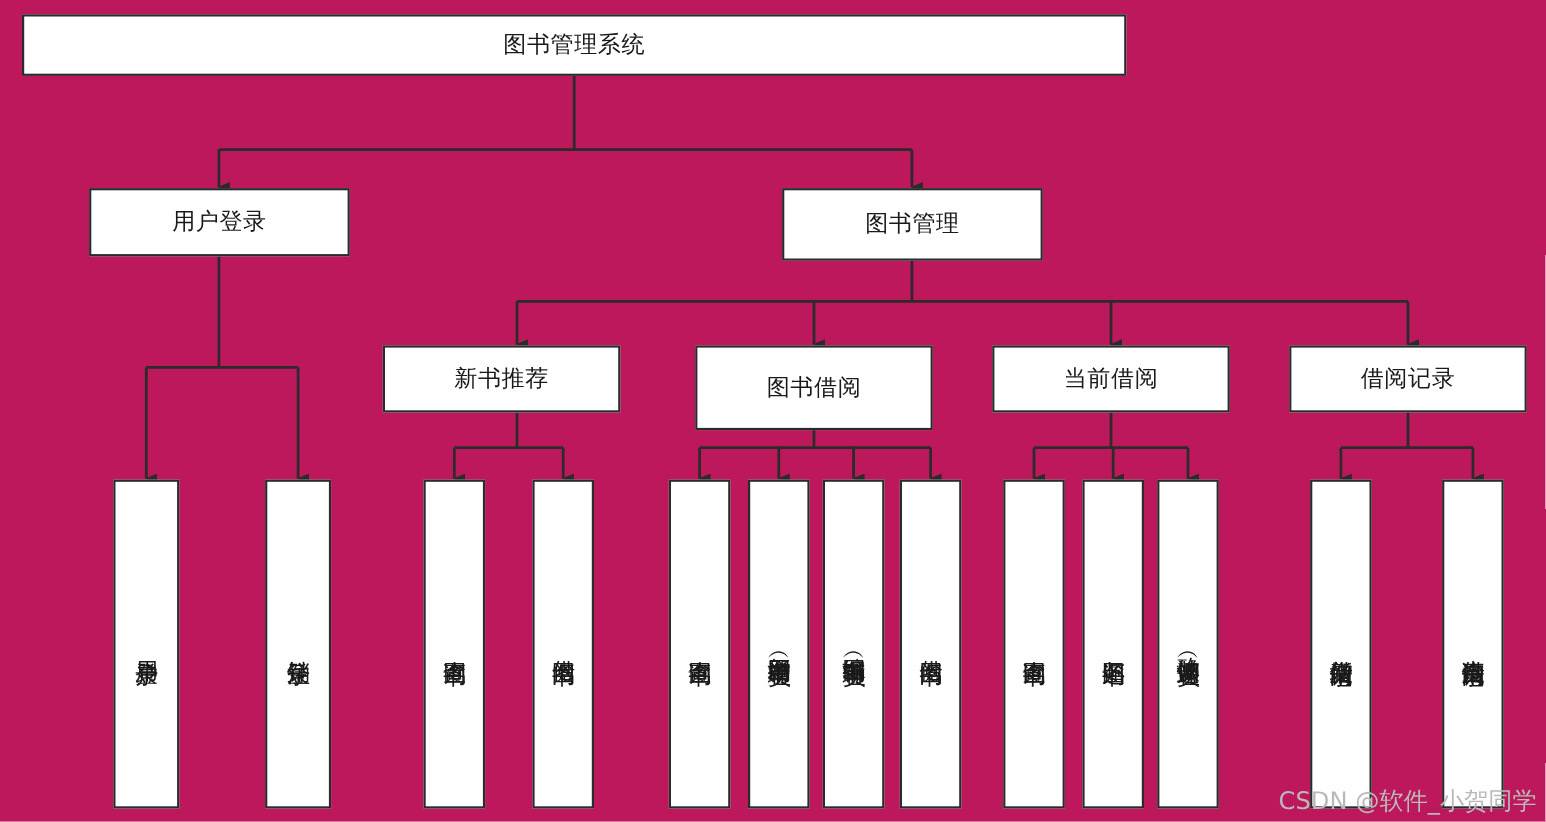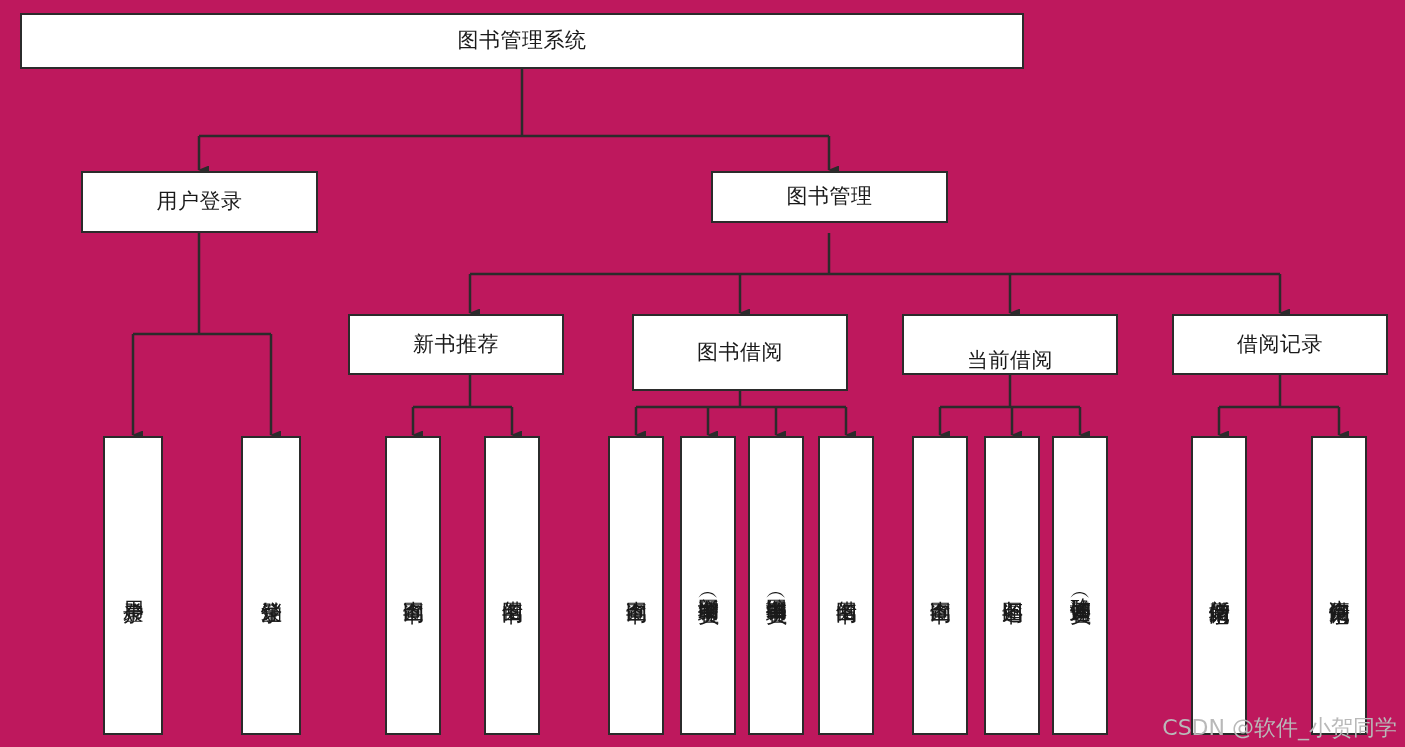--- a/index.html
+++ b/index.html
@@ -115,30 +115,30 @@
       </g>
   </svg>
 
   <div id="node-layer">
       <div class="node-box" style="left: 20px; top: 13px; width: 1004px; height: 56px;">
         <span class="node-label-h">图书管理系统</span>
       </div>
       <div class="node-box" style="left: 81px; top: 171px; width: 237px; height: 62px;">
         <span class="node-label-h">用户登录</span>
       </div>
-      <div class="node-box" style="left: 711px; top: 171px; width: 237px; height: 52px;">
+      <div class="node-box" style="left: 711px; top: 171px; width: 237px; height: 66px;">
         <span class="node-label-h">图书管理</span>
       </div>
       <div class="node-box" style="left: 348px; top: 314px; width: 216px; height: 61px;">
         <span class="node-label-h">新书推荐</span>
       </div>
       <div class="node-box" style="left: 632px; top: 314px; width: 216px; height: 77px;">
         <span class="node-label-h">图书借阅</span>
       </div>
-      <div class="node-box" style="left: 902px; top: 314px; width: 216px; height: 61px; align-items: flex-end;">
+      <div class="node-box" style="left: 902px; top: 314px; width: 216px; height: 61px;">
         <span class="node-label-h">当前借阅</span>
       </div>
       <div class="node-box" style="left: 1172px; top: 314px; width: 216px; height: 61px;">
         <span class="node-label-h">借阅记录</span>
       </div>
       <div class="node-box leaf" style="left: 103px; top: 436px; width: 60px; height: 299px;">
         <span class="node-label-v">用户登录</span>
       </div>
       <div class="node-box leaf" style="left: 241px; top: 436px; width: 60px; height: 299px;">
         <span class="node-label-v">注销登录</span>

